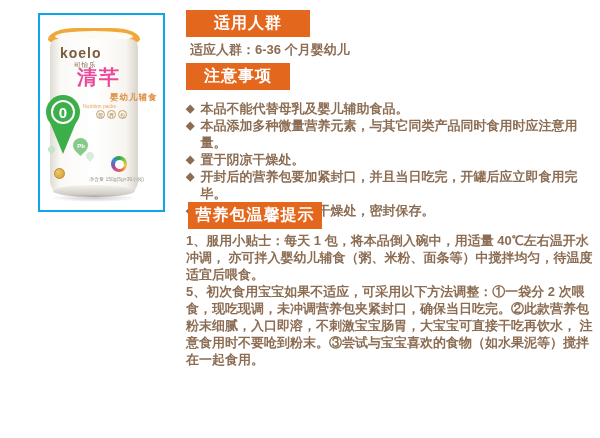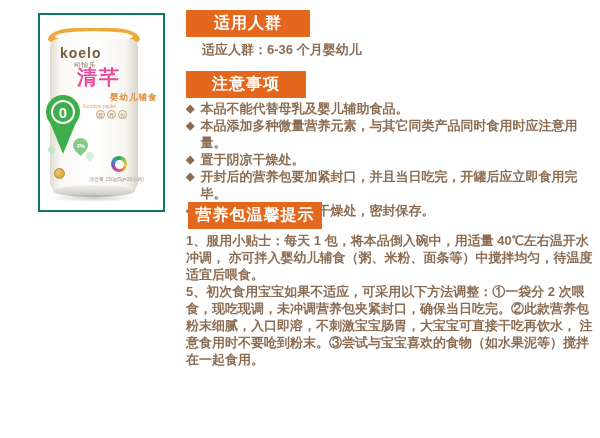--- a/index.html
+++ b/index.html
@@ -5,21 +5,21 @@
   * { margin:0; padding:0; box-sizing:border-box; }
   html,body { background:#fff; }
   .page {
     position:relative; width:600px; height:438px; background:#ffffff;
     font-family:"Liberation Sans", sans-serif; overflow:hidden;
   }
 
   
   .photo-frame {
     position:absolute; left:38px; top:13px; width:127px; height:199px;
-    border:2px solid #0f766e; background:#fff;
+    border:2px solid #0ea5e9; background:#fff;
   }
   .can { position:absolute; left:7px; top:11px; width:94px; height:176px; }
   .can-lid {
     position:absolute; left:1px; top:2px; width:92px; height:18px;
     background:#F1A83B; border-radius:50% 50% 45% 45% / 100% 100% 60% 60%;
   }
   .can-lid-top {
     position:absolute; left:7px; top:3px; width:78px; height:11px;
     background:#FDFBF6; border-radius:50%;
   }
@@ -82,24 +82,24 @@
   .rainbow-inner { width:9px; height:9px; background:#fff; border-radius:50%; }
   .net-content { position:absolute; left:42px; top:150px; font-size:5px; color:#9B9890; white-space:nowrap; }
 
   
   .content { position:absolute; left:186px; top:0; width:410px; height:438px; }
   .sec-h {
     position:absolute; background:#E4671E; color:#FFFFFF; font-size:16px; font-weight:bold;
     text-align:center; padding:3px 0; letter-spacing:1px;
   }
   .sec-h1 { top:10px; left:0; width:124px; }
-  .sec-h2 { top:71px; left:0; width:120px; }
+  .sec-h2 { top:63px; left:0; width:104px; }
   .sec-h3 { top:202px; left:2px; width:134px; }
   .body-text { color:#8C6D53; font-weight:bold; font-size:13px; line-height:17px; }
-  .audience-body { position:absolute; top:41px; left:16px; }
+  .audience-body { position:absolute; top:41px; left:4px; }
   .bullet-list { position:absolute; top:100px; left:0; width:412px; }
   .bullet-row { display:flex; align-items:flex-start; }
   .diamond { font-size:11px; line-height:17px; margin-right:6px; color:#8C6D53; }
   .tips { position:absolute; top:232px; left:0; width:408px; }
 </style>
 </head>
 <body>
 
 <div class="page">
 

